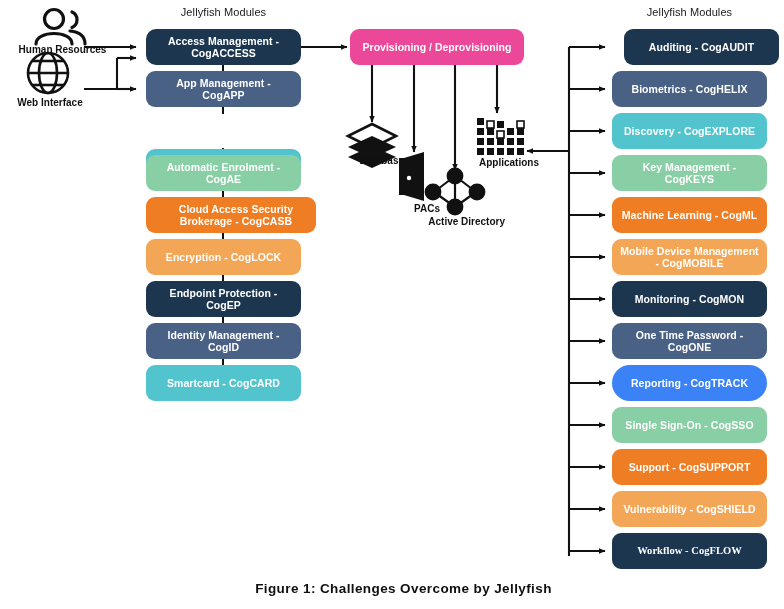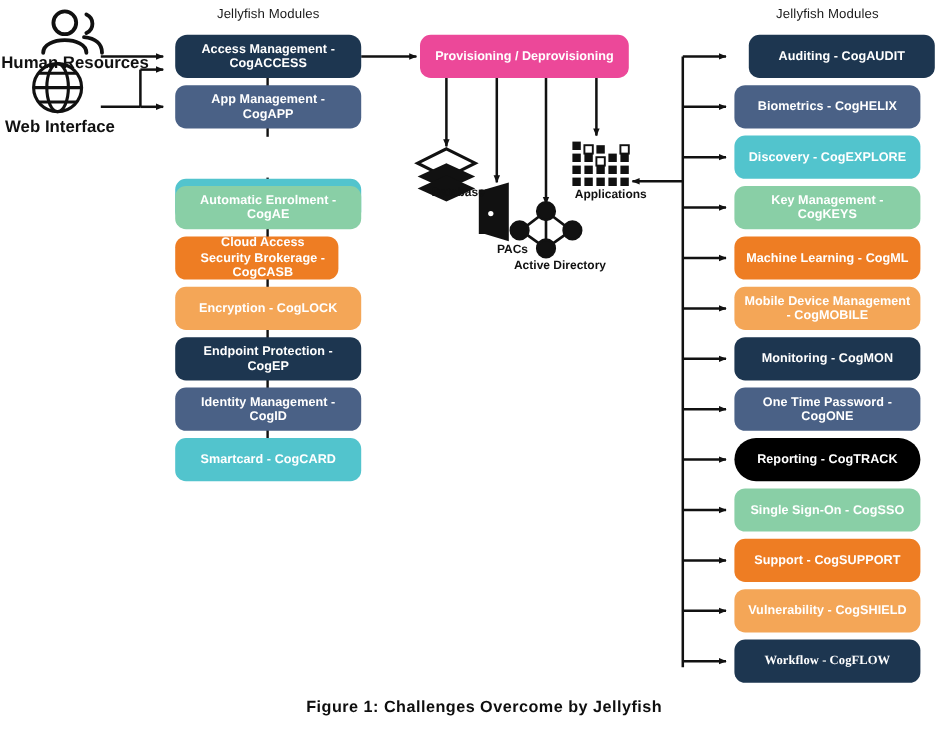--- a/index.html
+++ b/index.html
@@ -47,21 +47,21 @@
     position:absolute;
     border-radius:9px;
     display:flex;align-items:center;justify-content:center;
     color:#fff;font-size:10.5px;font-weight:bold;
     box-sizing:border-box;
   }
 
   
   .src-label{
     position:absolute;
-    font-size:14px;
+    font-size:10px;
     font-weight:bold;
     color:#111;
     white-space:nowrap;
     text-align:center;
   }
   .node-label{
     position:absolute;
     font-size:10px;
     font-weight:bold;
     color:#111;
@@ -208,21 +208,21 @@
   <div class="src-label" style="left:0;top:97px;width:100px;">Web Interface</div>
 
   <div class="col-head" style="left:146px;top:6px;width:155px;">Jellyfish Modules</div>
   <div class="col-head" style="left:612px;top:6px;width:155px;">Jellyfish Modules</div>
 
   <div id="left-col">
       <div class="pill two-line" style="left: 146px; top: 29px; width: 155px; height: 36px; background: rgb(29, 54, 80); border-radius: 10px;">Access Management - CogACCESS</div>
       <div class="pill" style="left: 146px; top: 71px; width: 155px; height: 36px; background: rgb(74, 97, 134);">App Management - CogAPP</div>
       <div class="pill" style="left: 146px; top: 113px; width: 155px; height: 36px; background: rgb(82, 196, 205); margin-top: 36px;">Anonymous Portal - CogANON</div>
       <div class="pill" style="left: 146px; top: 155px; width: 155px; height: 36px; background: rgb(137, 207, 166);">Automatic Enrolment - CogAE</div>
-      <div class="pill two-line" style="left: 146px; top: 197px; width: 136px; height: 36px; background: rgb(238, 125, 35); padding-left: 18px;">Cloud Access Security Brokerage - CogCASB</div>
+      <div class="pill two-line" style="left: 146px; top: 197px; width: 170px; height: 36px; background: rgb(238, 125, 35); padding-left: 18px;">Cloud Access Security Brokerage - CogCASB</div>
       <div class="pill" style="left: 146px; top: 239px; width: 155px; height: 36px; background: rgb(244, 166, 87);">Encryption - CogLOCK</div>
       <div class="pill" style="left: 146px; top: 281px; width: 155px; height: 36px; background: rgb(29, 54, 80);">Endpoint Protection - CogEP</div>
       <div class="pill" style="left: 146px; top: 323px; width: 155px; height: 36px; background: rgb(74, 97, 134);">Identity Management - CogID</div>
       <div class="pill" style="left: 146px; top: 365px; width: 155px; height: 36px; background: rgb(82, 196, 205);">Smartcard - CogCARD</div>
     </div>
 
   <div class="prov" style="left:350px;top:29px;width:174px;height:36px;background:#ec4899;">Provisioning / Deprovisioning</div>
 
   <div class="node-label" style="left:340px;top:155px;width:64px;">Database</div>
   <div class="node-label" style="left:384px;top:203px;width:56px;">PACs</div>
@@ -231,21 +231,21 @@
 
   <div id="right-col">
       <div class="pill" style="left: 612px; top: 29px; width: 155px; height: 36px; background: rgb(29, 54, 80); margin-left: 12px;">Auditing - CogAUDIT</div>
       <div class="pill" style="left: 612px; top: 71px; width: 155px; height: 36px; background: rgb(74, 97, 134);">Biometrics - CogHELIX</div>
       <div class="pill" style="left: 612px; top: 113px; width: 155px; height: 36px; background: rgb(82, 196, 205);">Discovery - CogEXPLORE</div>
       <div class="pill" style="left: 612px; top: 155px; width: 155px; height: 36px; background: rgb(137, 207, 166);">Key Management - CogKEYS</div>
       <div class="pill" style="left: 612px; top: 197px; width: 155px; height: 36px; background: rgb(238, 125, 35);">Machine Learning - CogML</div>
       <div class="pill two-line" style="left: 612px; top: 239px; width: 155px; height: 36px; background: rgb(244, 166, 87);">Mobile Device Management - CogMOBILE</div>
       <div class="pill" style="left: 612px; top: 281px; width: 155px; height: 36px; background: rgb(29, 54, 80);">Monitoring - CogMON</div>
       <div class="pill" style="left: 612px; top: 323px; width: 155px; height: 36px; background: rgb(74, 97, 134);">One Time Password - CogONE</div>
-      <div class="pill" style="left: 612px; top: 365px; width: 155px; height: 36px; background: #000000; border-radius: 18px;">Reporting - CogTRACK</div>
+      <div class="pill" style="left: 612px; top: 365px; width: 155px; height: 36px; background: #3b82f6; border-radius: 18px;">Reporting - CogTRACK</div>
       <div class="pill" style="left: 612px; top: 407px; width: 155px; height: 36px; background: rgb(137, 207, 166);">Single Sign-On - CogSSO</div>
       <div class="pill" style="left: 612px; top: 449px; width: 155px; height: 36px; background: rgb(238, 125, 35);">Support - CogSUPPORT</div>
       <div class="pill" style="left: 612px; top: 491px; width: 155px; height: 36px; background: rgb(244, 166, 87);">Vulnerability - CogSHIELD</div>
       <div class="pill" style="left: 612px; top: 533px; width: 155px; height: 36px; background: rgb(29, 54, 80); font-family: Liberation Serif, serif;">Workflow - CogFLOW</div>
     </div>
 
   <div class="caption" style="top:581px;">Figure 1: Challenges Overcome by Jellyfish</div>
 
 </div>
 

